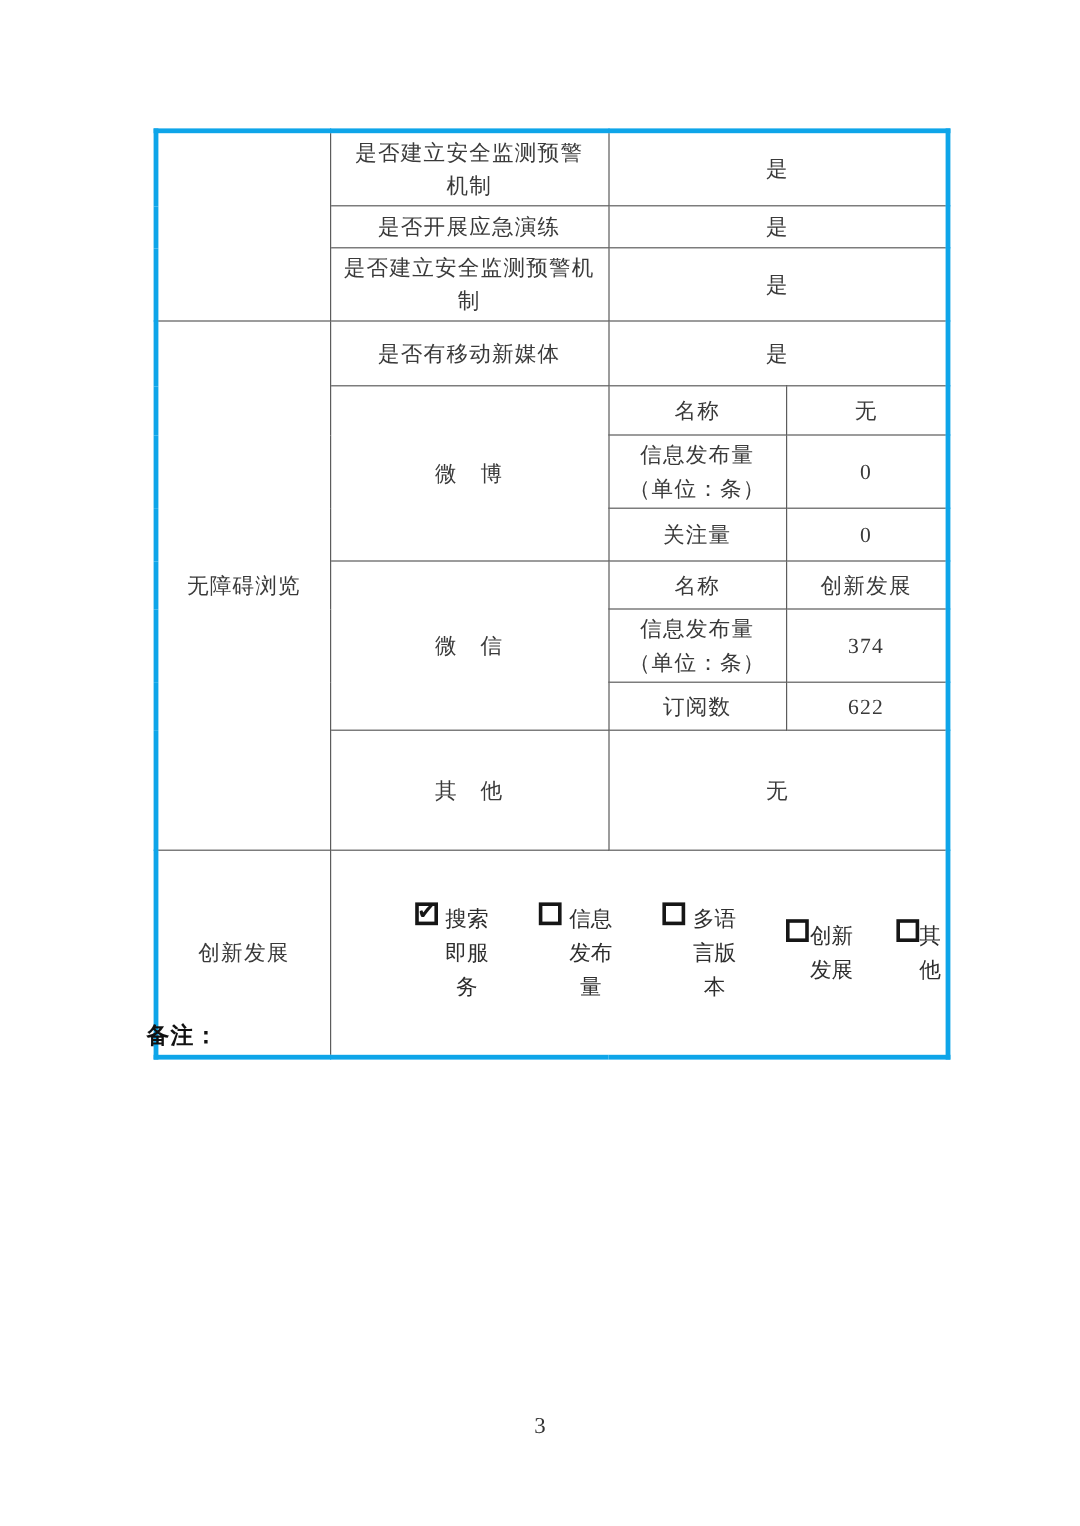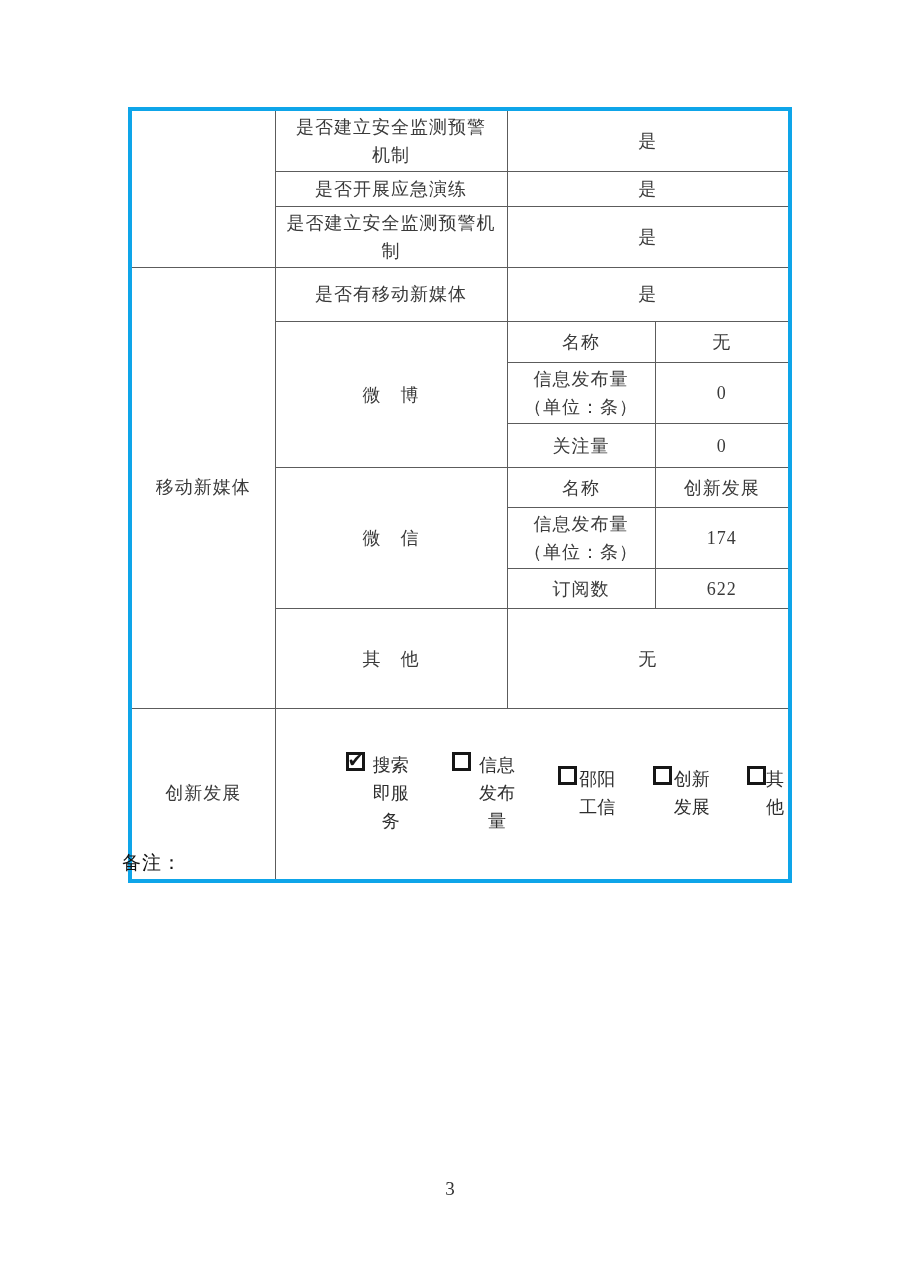--- a/index.html
+++ b/index.html
@@ -17,42 +17,42 @@
   }
   table.report td{
     border:1px solid #5c5c5c;
     text-align:center;vertical-align:middle;
     font-size:18px;letter-spacing:1px;line-height:28px;
     padding:2px 4px;overflow:hidden;
   }
   tr.h55{height:55px}tr.h35{height:35px}tr.h54{height:54px}
   tr.h41{height:41px}tr.h57{height:57px}tr.h44{height:44px}
   tr.h40{height:40px}tr.h100{height:100px}tr.h150{height:172px}
-  td.sect-top{border-top:2px solid #5c5c5c;font-family:Liberation Mono, monospace;}
+  td.sect-top{border-top:2px solid #5c5c5c;}
   .wrap200{max-width:202px;margin:0 auto;}
 
   .cbrow{
     display:flex;align-items:center;justify-content:flex-start;
     padding-left:31px;letter-spacing:0;
   }
   .cbitem{display:flex;align-items:flex-start;padding-left:35px;}
   .cbox{
     width:13px;height:13px;border:3px solid #161616;
     display:inline-block;position:relative;flex:0 0 auto;
   }
   .cbox.checked::after{
     content:"✔";position:absolute;left:-1px;top:-9px;
     font-size:19px;font-weight:bold;color:#161616;
     font-family:"DejaVu Sans",sans-serif;letter-spacing:0;
   }
   .cblabel{font-size:18px;color:#2e2e2e;}
 
   .notes{
     position:absolute;left:122px;top:850px;
-    font-size:19px;font-weight:normal;color:#111;letter-spacing:1px;text-align:right;
+    font-size:19px;font-weight:bold;color:#111;letter-spacing:1px;text-align:right;
   }
   .pageno{
     position:absolute;left:0;top:1178px;width:900px;
     text-align:center;font-size:19px;color:#333;
   }
 </style>
 </head>
 <body>
 
 <div class="sheet">
@@ -76,21 +76,21 @@
     <tr class="h35">
       <td>是否开展应急演练</td>
       <td colspan="2">是</td>
     </tr>
     <tr class="h35">
       <td>是否建立安全监测预警机制</td>
       <td colspan="2">是</td>
     </tr>
 
     <tr class="h54">
-      <td rowspan="8" class="sect-top">移动新媒体</td>
+      <td rowspan="8" class="sect-top">无障碍浏览</td>
       <td class="sect-top">是否有移动新媒体</td>
       <td colspan="2" class="sect-top">是</td>
     </tr>
     <tr class="h41">
       <td rowspan="3">微　博</td>
       <td>名称</td>
       <td>无</td>
     </tr>
     <tr class="h57">
       <td>
@@ -106,21 +106,21 @@
     <tr class="h40">
       <td rowspan="3">微　信</td>
       <td>名称</td>
       <td>创新发展</td>
     </tr>
     <tr class="h55">
       <td>
         <div>信息发布量</div>
         <div>（单位：条）</div>
       </td>
-      <td>174</td>
+      <td>374</td>
     </tr>
     <tr class="h40">
       <td>订阅数</td>
       <td>622</td>
     </tr>
     <tr class="h100">
       <td>其　他</td>
       <td colspan="2">无</td>
     </tr>
 
@@ -131,21 +131,21 @@
           <span class="cbitem">
             <span class="cbox checked"></span>
             <span class="cblabel">搜索即服务</span>
           </span>
           <span class="cbitem">
             <span class="cbox"></span>
             <span class="cblabel">信息发布量</span>
           </span>
           <span class="cbitem">
             <span class="cbox"></span>
-            <span class="cblabel">邵阳工信</span>
+            <span class="cblabel">多语言版本</span>
           </span>
           <span class="cbitem">
             <span class="cbox"></span>
             <span class="cblabel">创新发展</span>
           </span>
           <span class="cbitem">
             <span class="cbox"></span>
             <span class="cblabel">其他</span>
           </span>
         </div>

